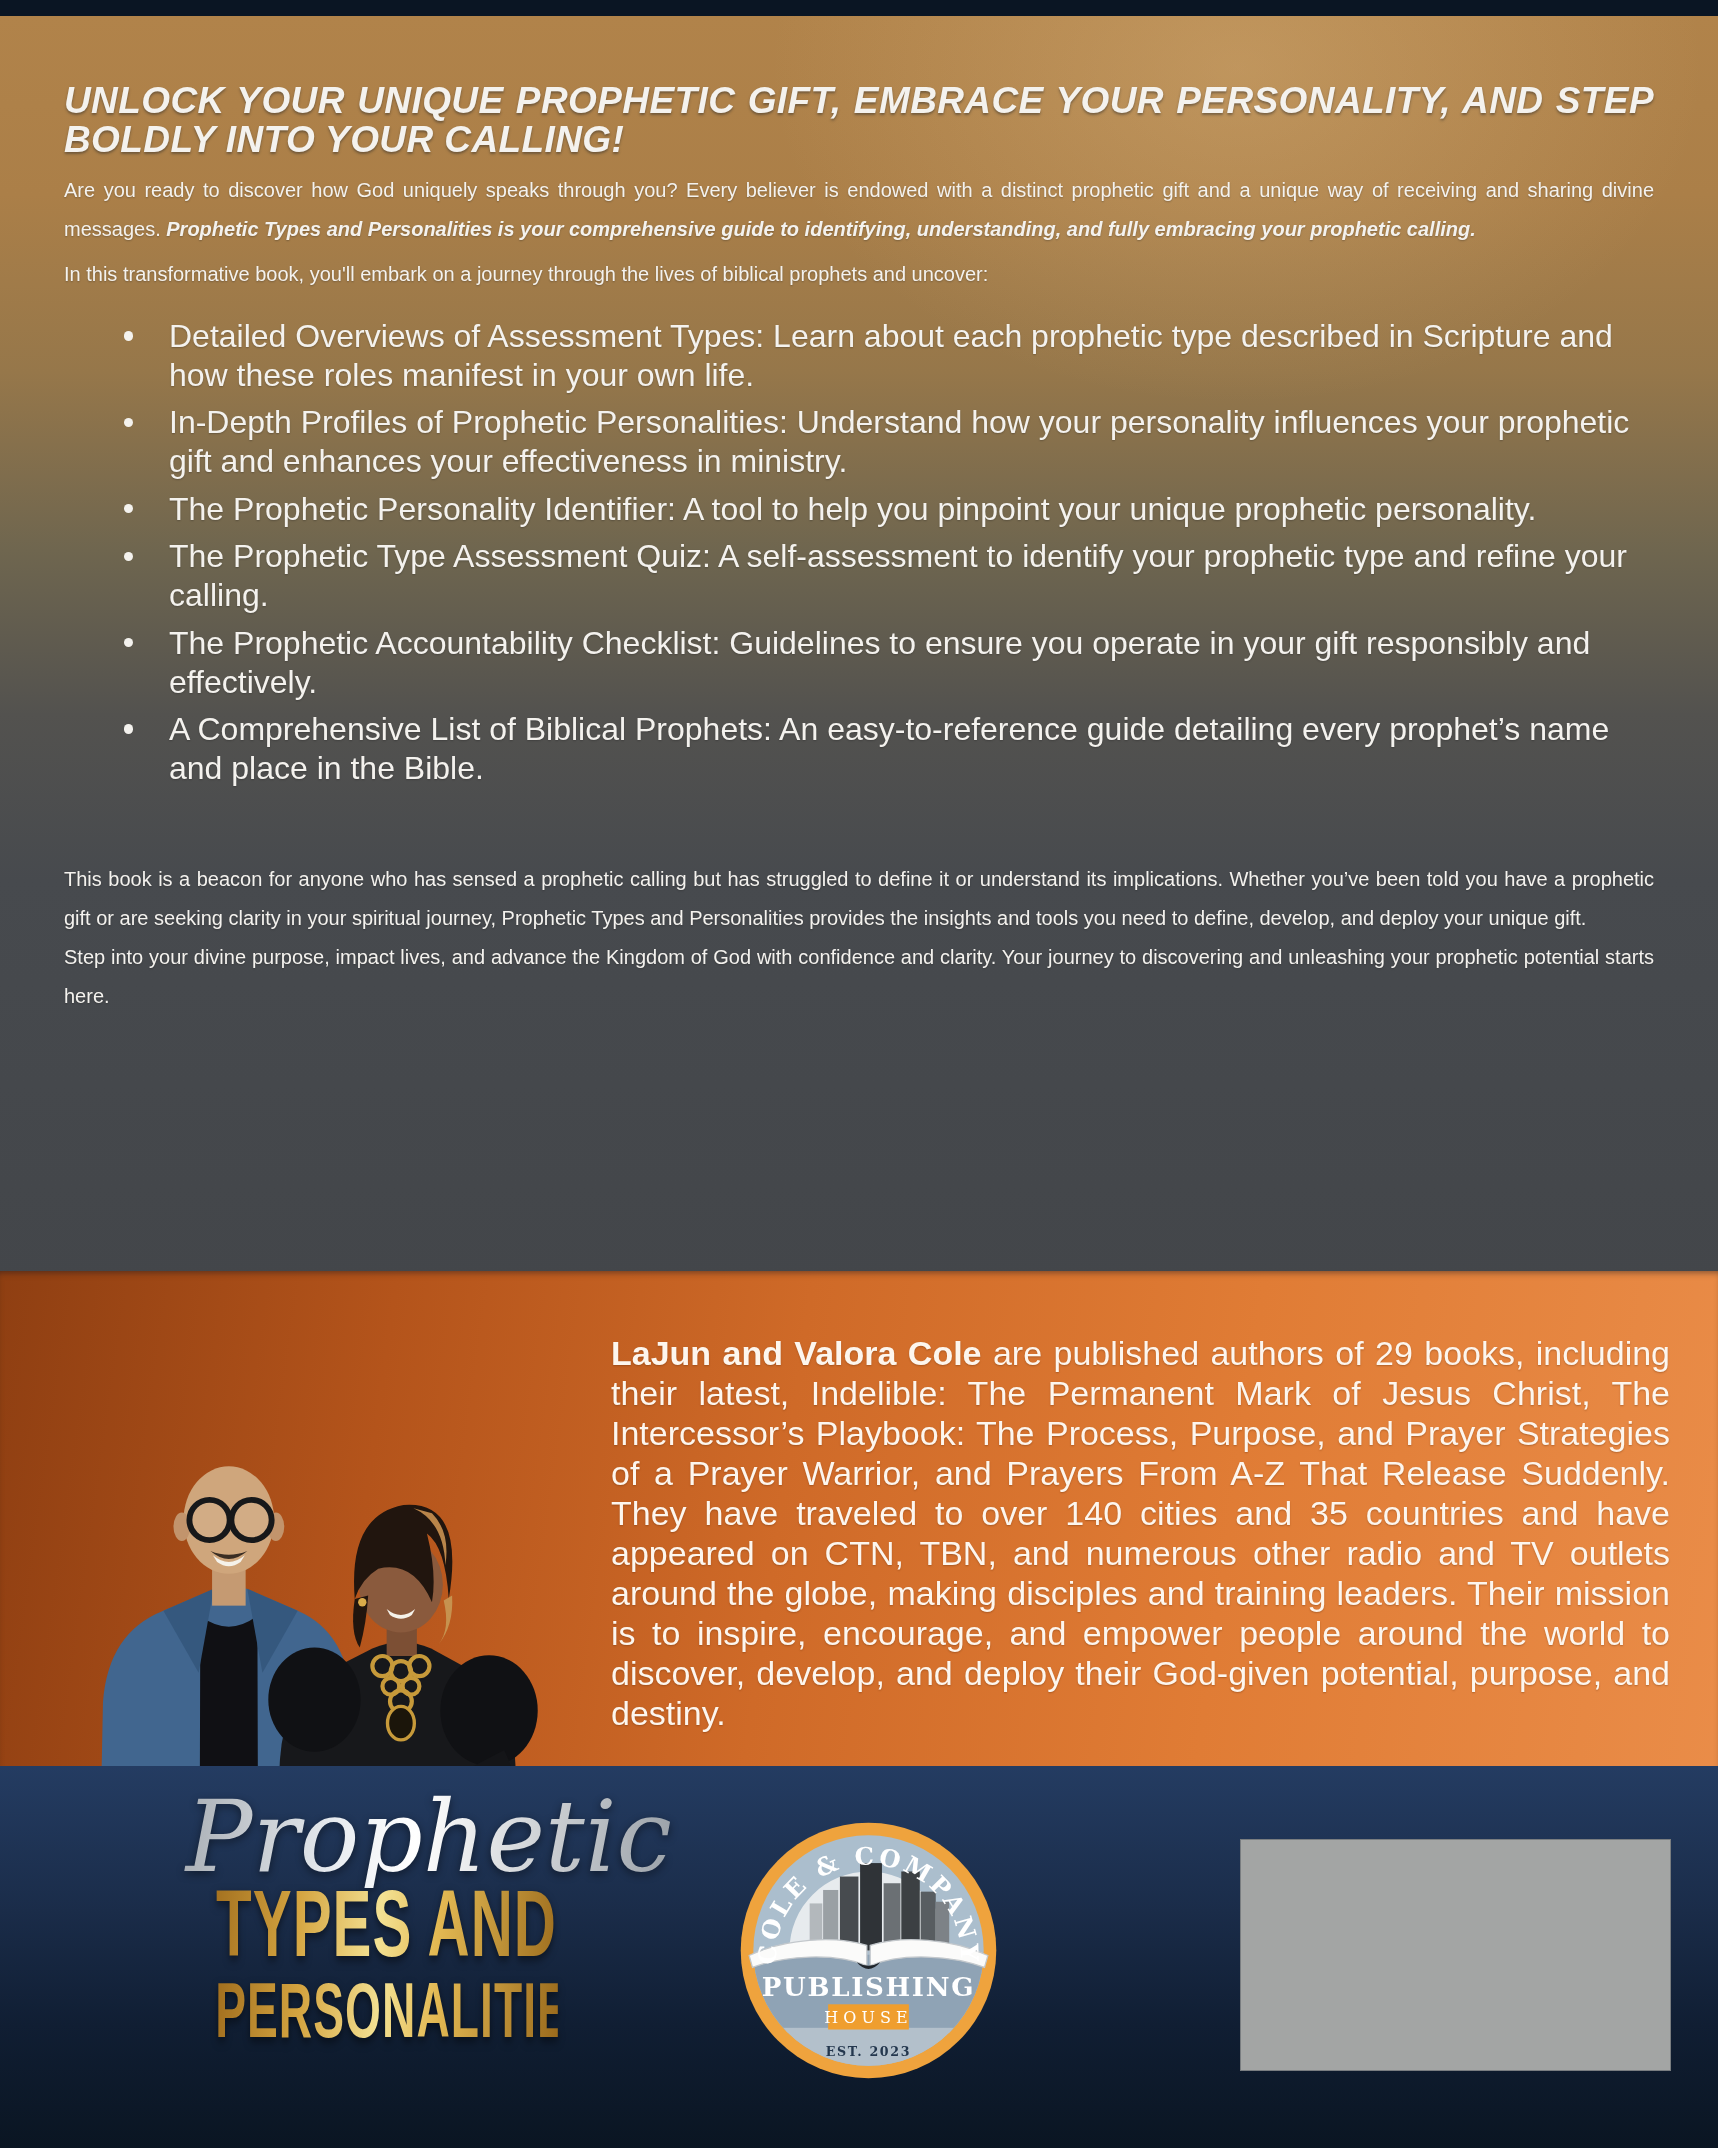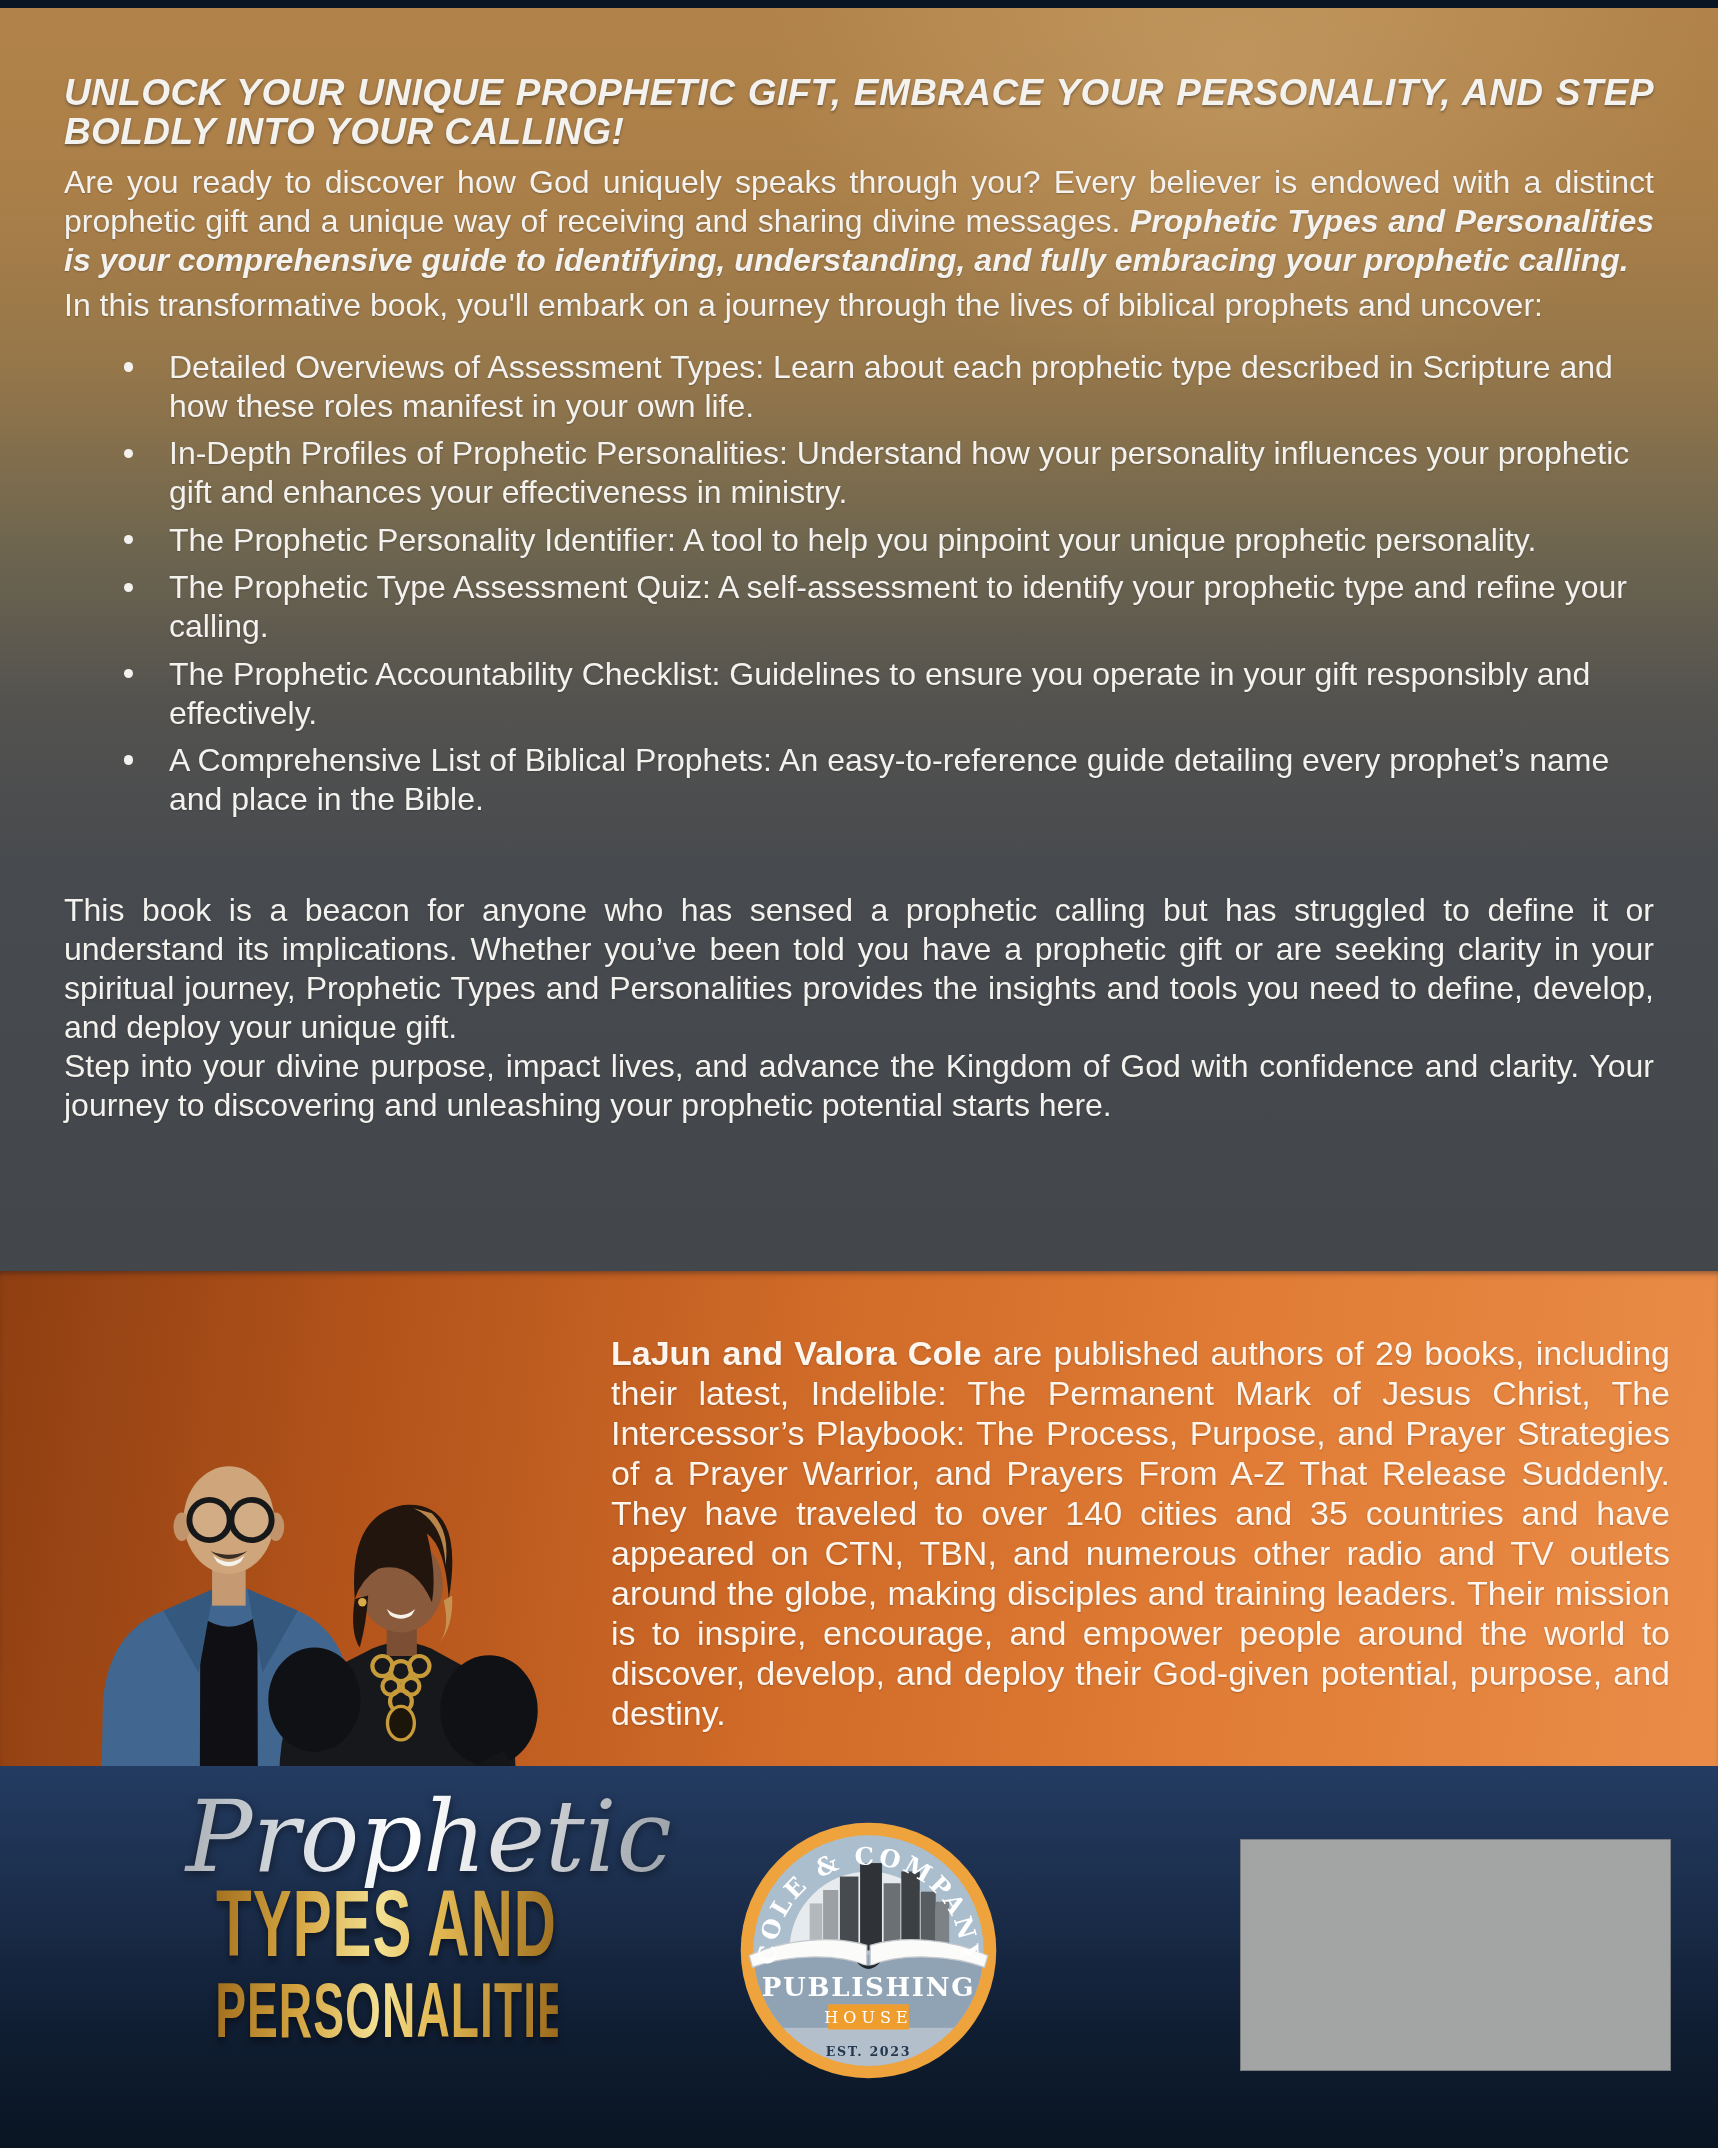--- a/index.html
+++ b/index.html
@@ -3,34 +3,34 @@
 <meta charset="utf-8">
 <style>
   html,body{margin:0;padding:0;background:#0a1523;}
   .cover{
     position:relative;width:1718px;height:2148px;overflow:hidden;
     font-family:"Liberation Sans","DejaVu Sans",sans-serif;
     color:#f4f2ee;
   }
   
   .main{
-    position:absolute;left:0;top:8px;width:1718px;height:1271px;
+    position:absolute;left:0;top:16px;width:1718px;height:1271px;
     background:
       radial-gradient(755px 545px at 72% 4%, rgba(235,200,145,.28), rgba(235,200,145,0) 62%),
       linear-gradient(180deg,#b1834a 0%,#ab7f48 14%,#96774a 28%,#6f664f 42%,#53524f 55%,#474a4e 68%,#43464a 100%);
     box-sizing:border-box;
     padding:65px 64px 0 64px;
   }
   .headline{
     font-size:37px;line-height:39px;font-weight:bold;font-style:italic;
     text-align:justify;letter-spacing:0.4px;margin:0 0 11.7px 0;
     text-shadow:0 1.7px 2.5px rgba(40,40,40,.45);
   }
   .para{
-    font-size:32px;line-height:39px;margin:0;text-align:justify;
+    font-size:20px;line-height:39px;margin:0;text-align:justify;
     text-shadow:0 0.8px 1.7px rgba(30,30,30,.3);
   }
   .para.m-top-sm{margin-top:6.7px;}
   .para.m-top-lg{margin-top:72px;}
   .bullets{list-style:none;margin:22.7px 0 0 0;padding:0;}
   .bullets li{
     position:relative;padding-left:105px;margin:0 0 8.4px 0;
     font-size:32px;line-height:39px;text-align:left;
     text-shadow:0 0.8px 1.7px rgba(30,30,30,.3);
   }

